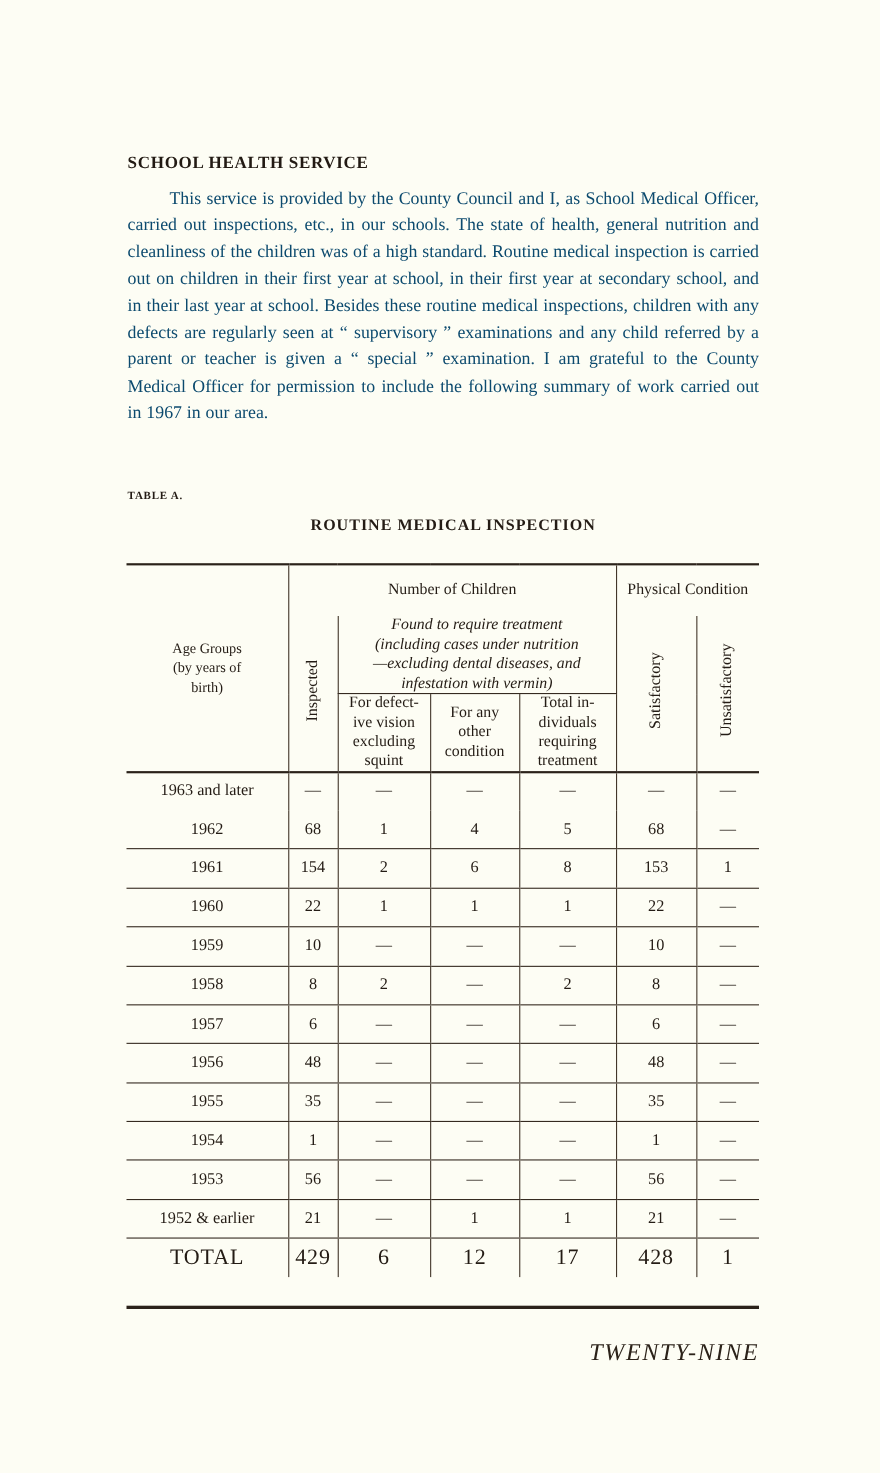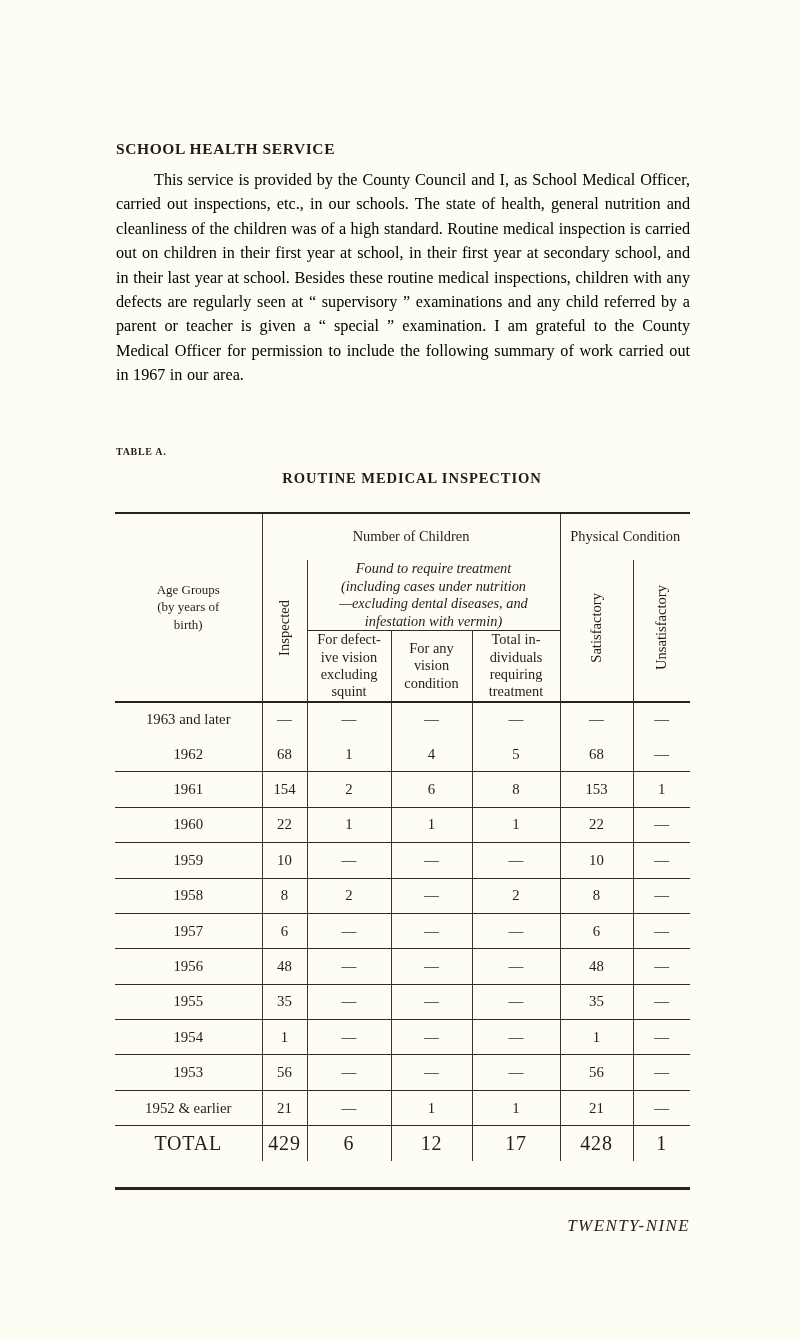--- a/index.html
+++ b/index.html
@@ -37,21 +37,21 @@
   
   .body-text {
     position: absolute;
     left: 116px;
     top: 168px;
     width: 574px;
     font-size: 16.2px;
     line-height: 24.4px;
     text-align: justify;
     text-indent: 38px;
-    color: #000000;
+    color: #0c4a6e;
     word-spacing: 0.4px;
   }
 
   
   .table-label {
     position: absolute;
     left: 116px;
     top: 446px;
     font-weight: bold;
     font-size: 10px;
@@ -149,21 +149,21 @@
   }
 
   
   .folio {
     position: absolute;
     left: 0;
     top: 1216px;
     width: 690px;
     text-align: right;
     font-style: italic;
-    font-size: 17px;
+    font-size: 22px;
     letter-spacing: 1.4px;
     color: #2b2219;
   }
 </style>
 </head>
 <body>
 
 <div class="page">
 
   <div class="section-heading">SCHOOL HEALTH SERVICE</div>
@@ -219,21 +219,21 @@
 
         <tr>
           <td class="vl hdr hdr-sub">
             <div>For defect-</div>
             <div>ive vision</div>
             <div>excluding</div>
             <div>squint</div>
           </td>
           <td class="vl hdr hdr-sub">
             <div>For any</div>
-            <div>vision</div>
+            <div>other</div>
             <div>condition</div>
           </td>
           <td class="vl hdr hdr-sub">
             <div>Total in-</div>
             <div>dividuals</div>
             <div>requiring</div>
             <div>treatment</div>
           </td>
         </tr>
       </thead>

